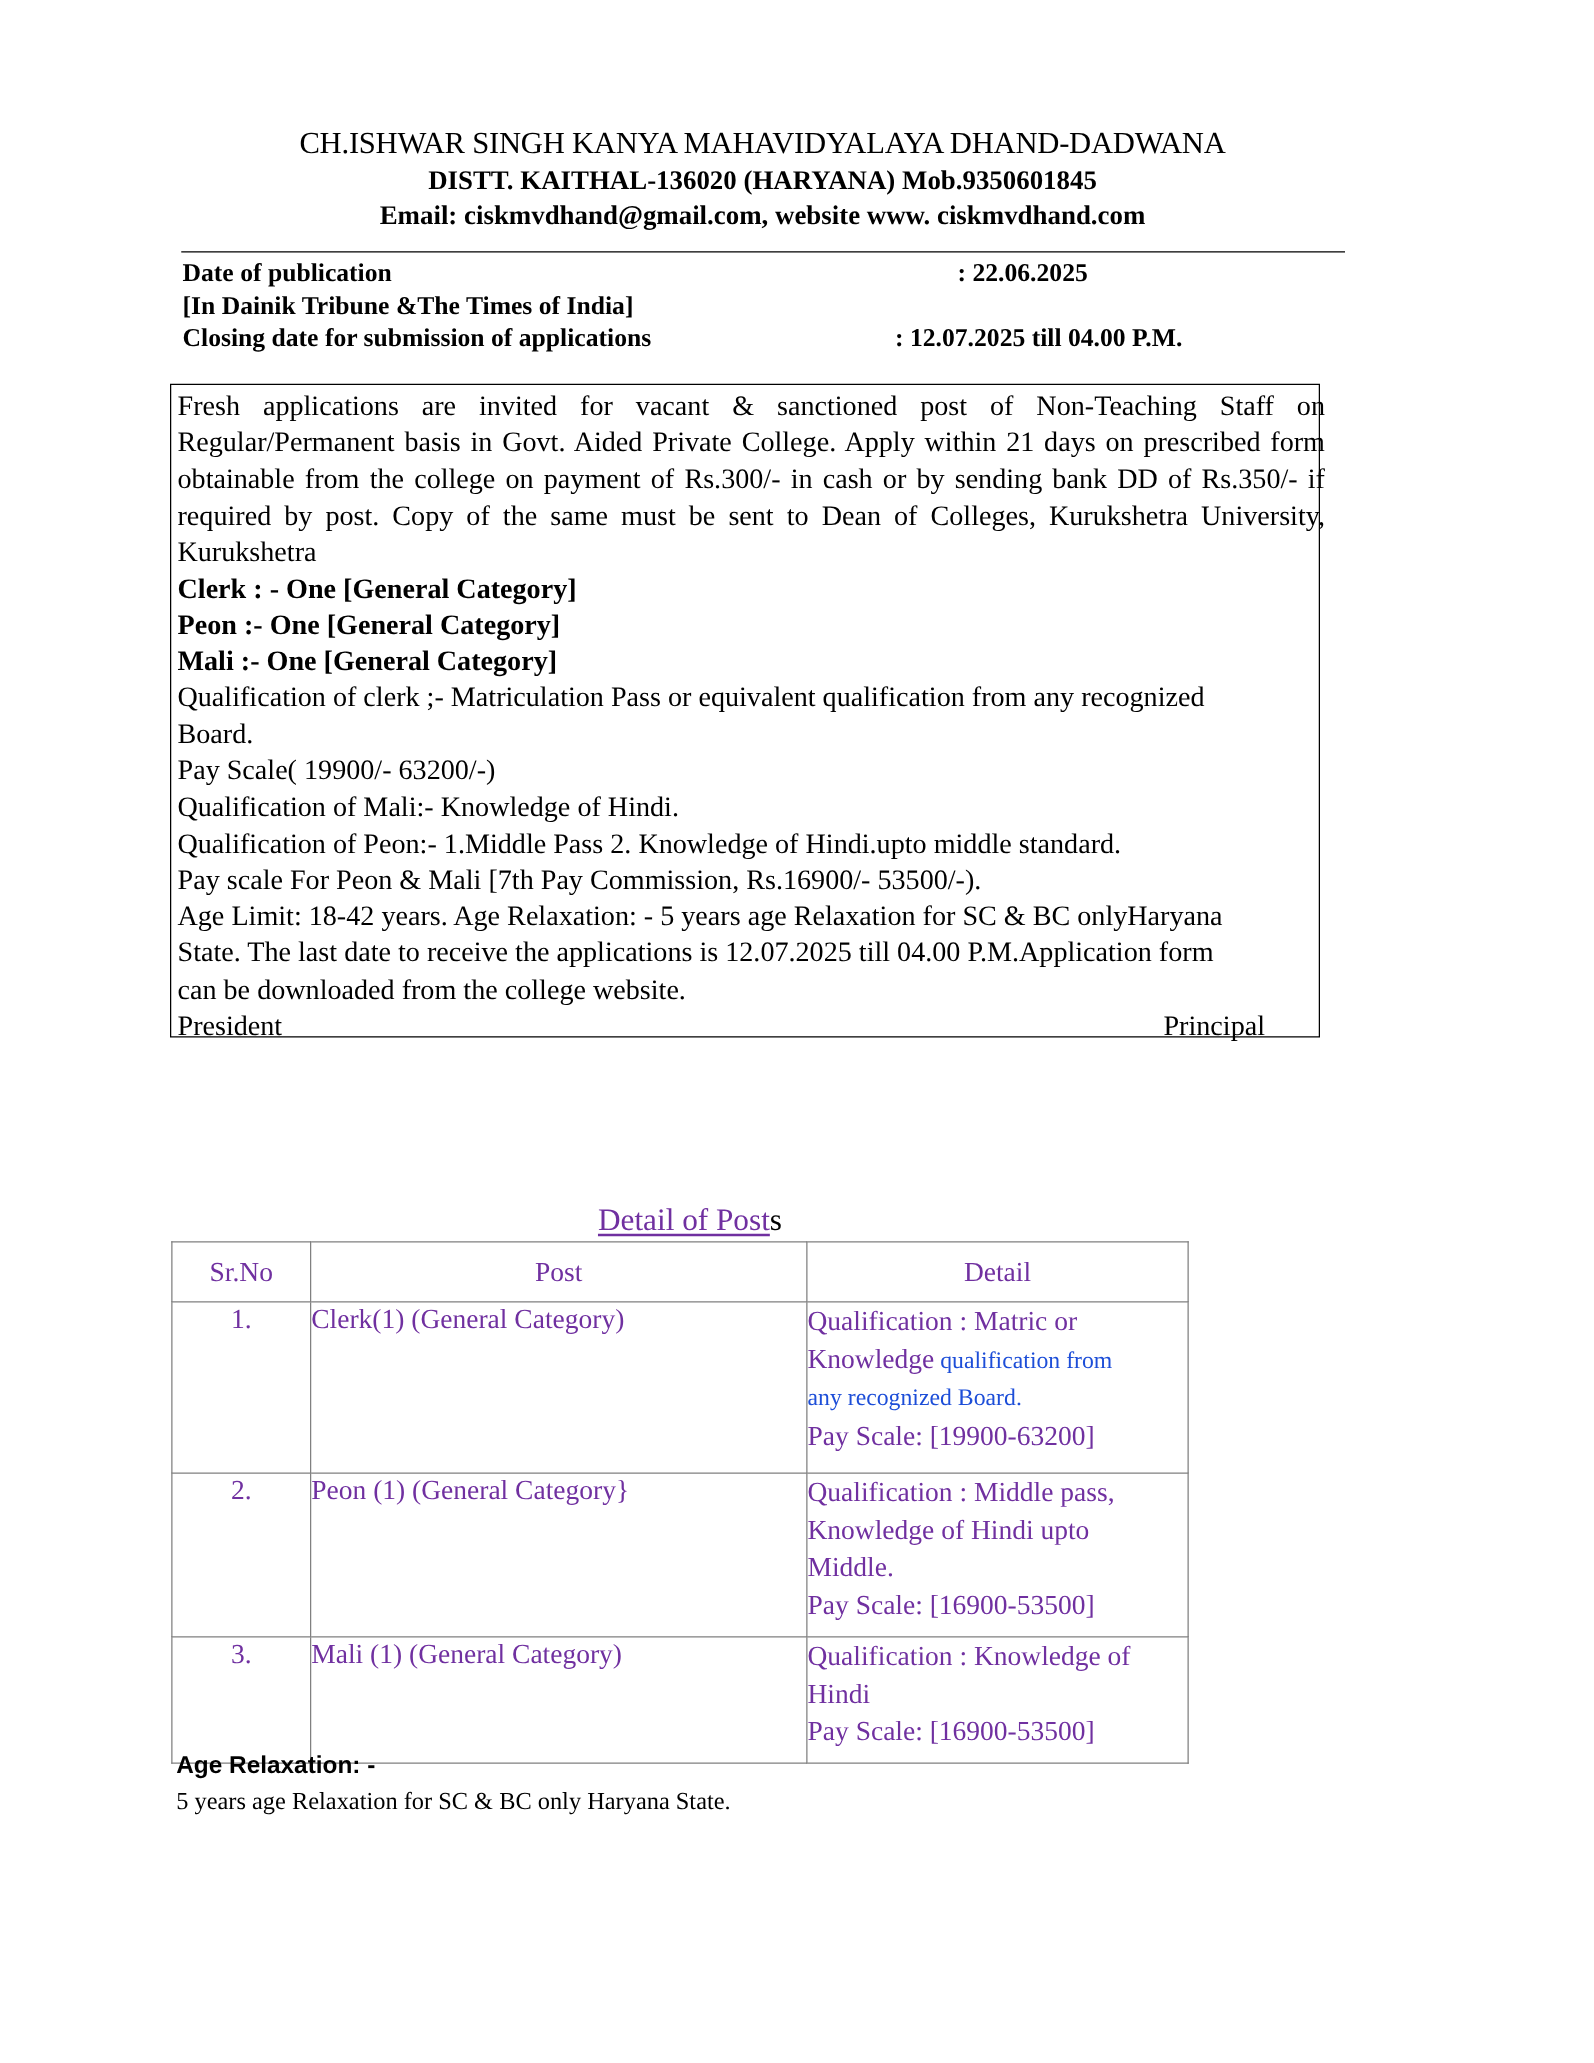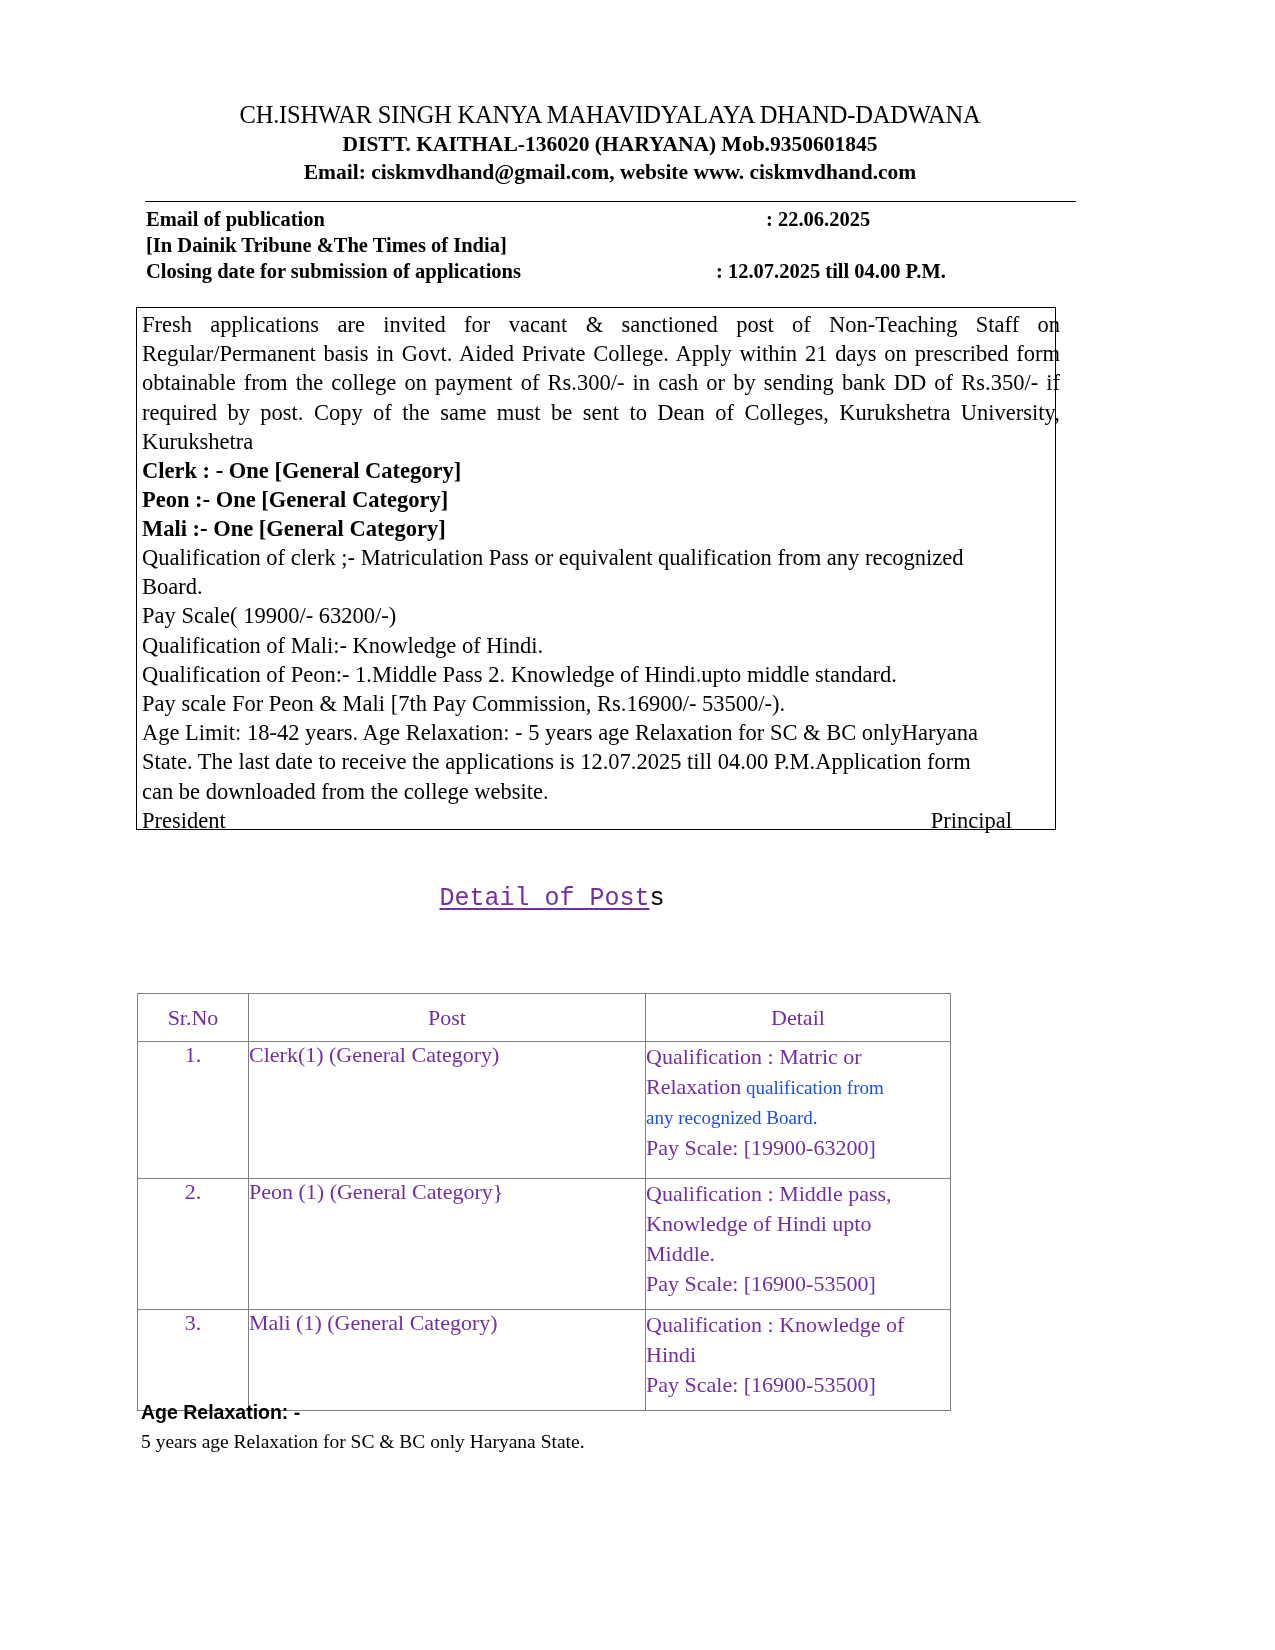--- a/index.html
+++ b/index.html
@@ -122,25 +122,24 @@
     height: 29px;
     width: 870px;
   }
   .sigrow .left { position: absolute; left: 0; top: 0; }
   .sigrow .right { position: absolute; right: 0; top: 0; }
 
   
   .detail-heading {
     position: absolute;
     left: 0;
-    top: 884px;
+    top: 963px;
     width: 1104px;
     text-align: center;
     font-size: 25px;
-    font-family: Liberation Mono, monospace;
   }
   .detail-heading .purple-ul {
     color: #7030A0;
     text-decoration: underline;
     text-underline-offset: 3px;
   }
   .detail-heading .tail {
     color: #000000;
   }
 
@@ -229,21 +228,21 @@
   <div class="header">
     <div class="line1">CH.ISHWAR SINGH KANYA MAHAVIDYALAYA DHAND-DADWANA</div>
     <div class="line2">DISTT. KAITHAL-136020 (HARYANA) Mob.9350601845</div>
     <div class="line3">Email: ciskmvdhand@gmail.com, website www. ciskmvdhand.com</div>
   </div>
 
   <div class="hrule"></div>
 
   <div class="dates">
     <div class="row">
-      <span class="rlabel">Email of publication</span>
+      <span class="rlabel">Date of publication</span>
       <span class="rval-a">: 22.06.2025</span>
     </div>
     <div class="row">
       <span class="rlabel">[In Dainik Tribune &amp;The Times of India]</span>
     </div>
     <div class="row">
       <span class="rlabel">Closing date for submission of applications</span>
       <span class="rval-b">: 12.07.2025 till 04.00 P.M.</span>
     </div>
   </div>
@@ -281,21 +280,21 @@
         <td class="c-post">Post</td>
         <td class="c-det">Detail</td>
       </tr>
     </thead>
     <tbody>
       <tr class="row1">
         <td class="cell-sr">1.</td>
         <td class="cell-post">Clerk(1) (General Category)</td>
         <td class="cell-detail">
           <span class="detline">Qualification : Matric or</span>
-          <span class="detline"><span>Relaxation</span><span class="sans-sub"> qualification from</span></span>
+          <span class="detline"><span>Knowledge</span><span class="sans-sub"> qualification from</span></span>
           <span class="detline sans-sub">any recognized Board.</span>
           <span class="detline">Pay Scale: [19900-63200]</span>
         </td>
       </tr>
       <tr class="row2">
         <td class="cell-sr">2.</td>
         <td class="cell-post">Peon (1) (General Category}</td>
         <td class="cell-detail">
           <span class="detline">Qualification : Middle pass,</span>
           <span class="detline">Knowledge of Hindi upto</span>

